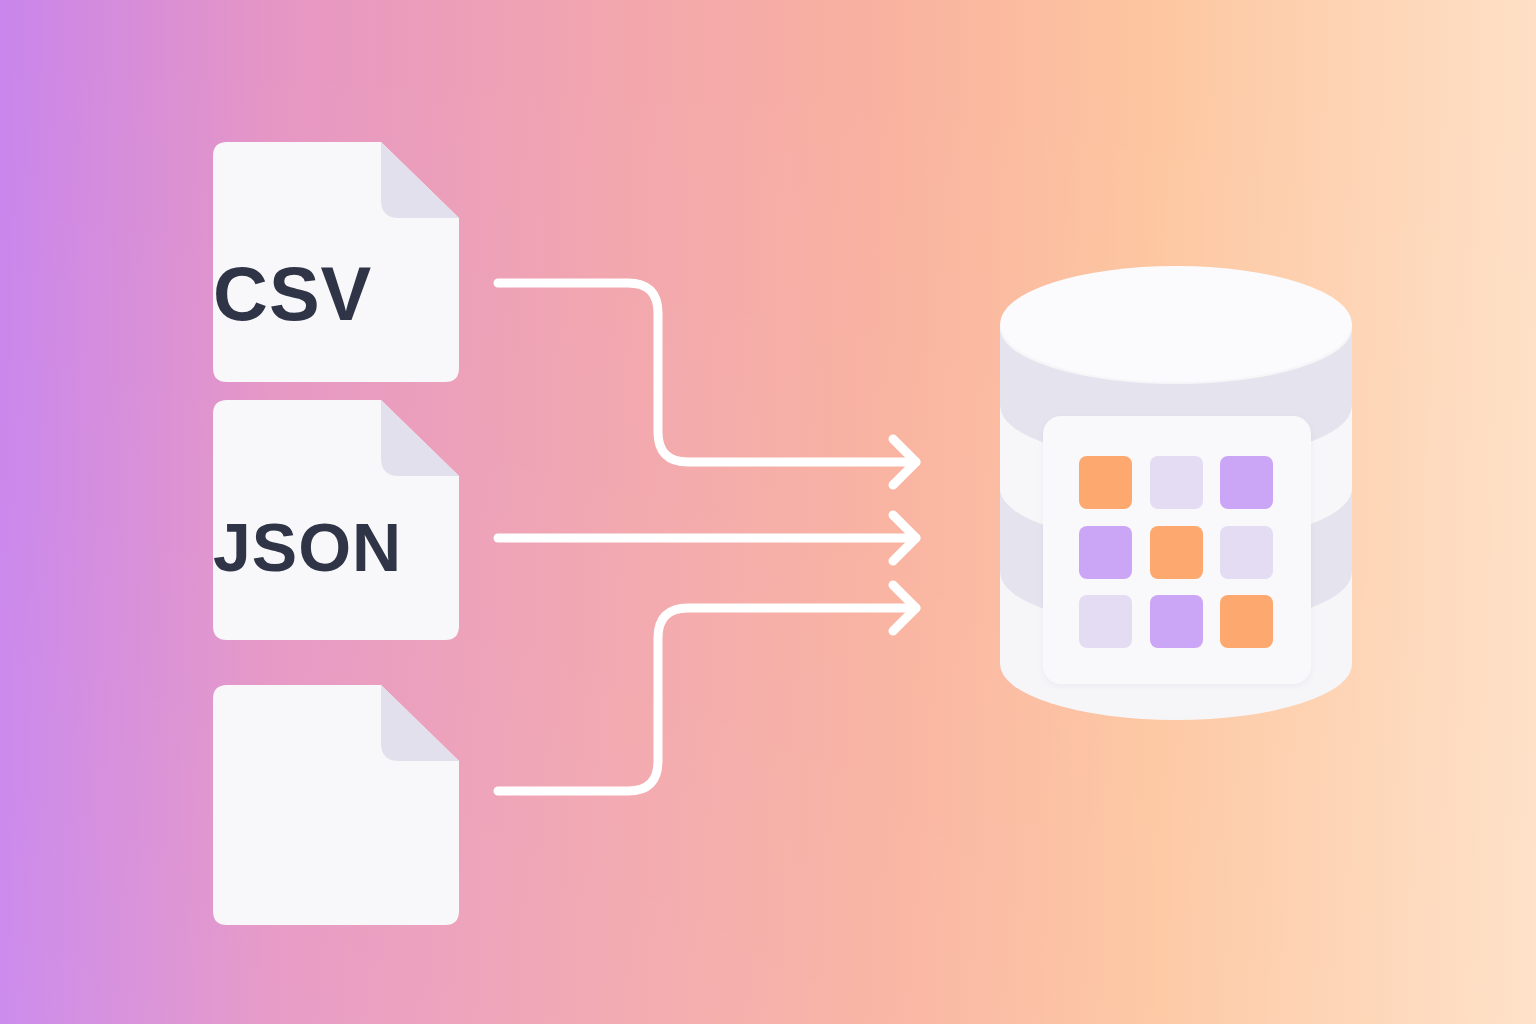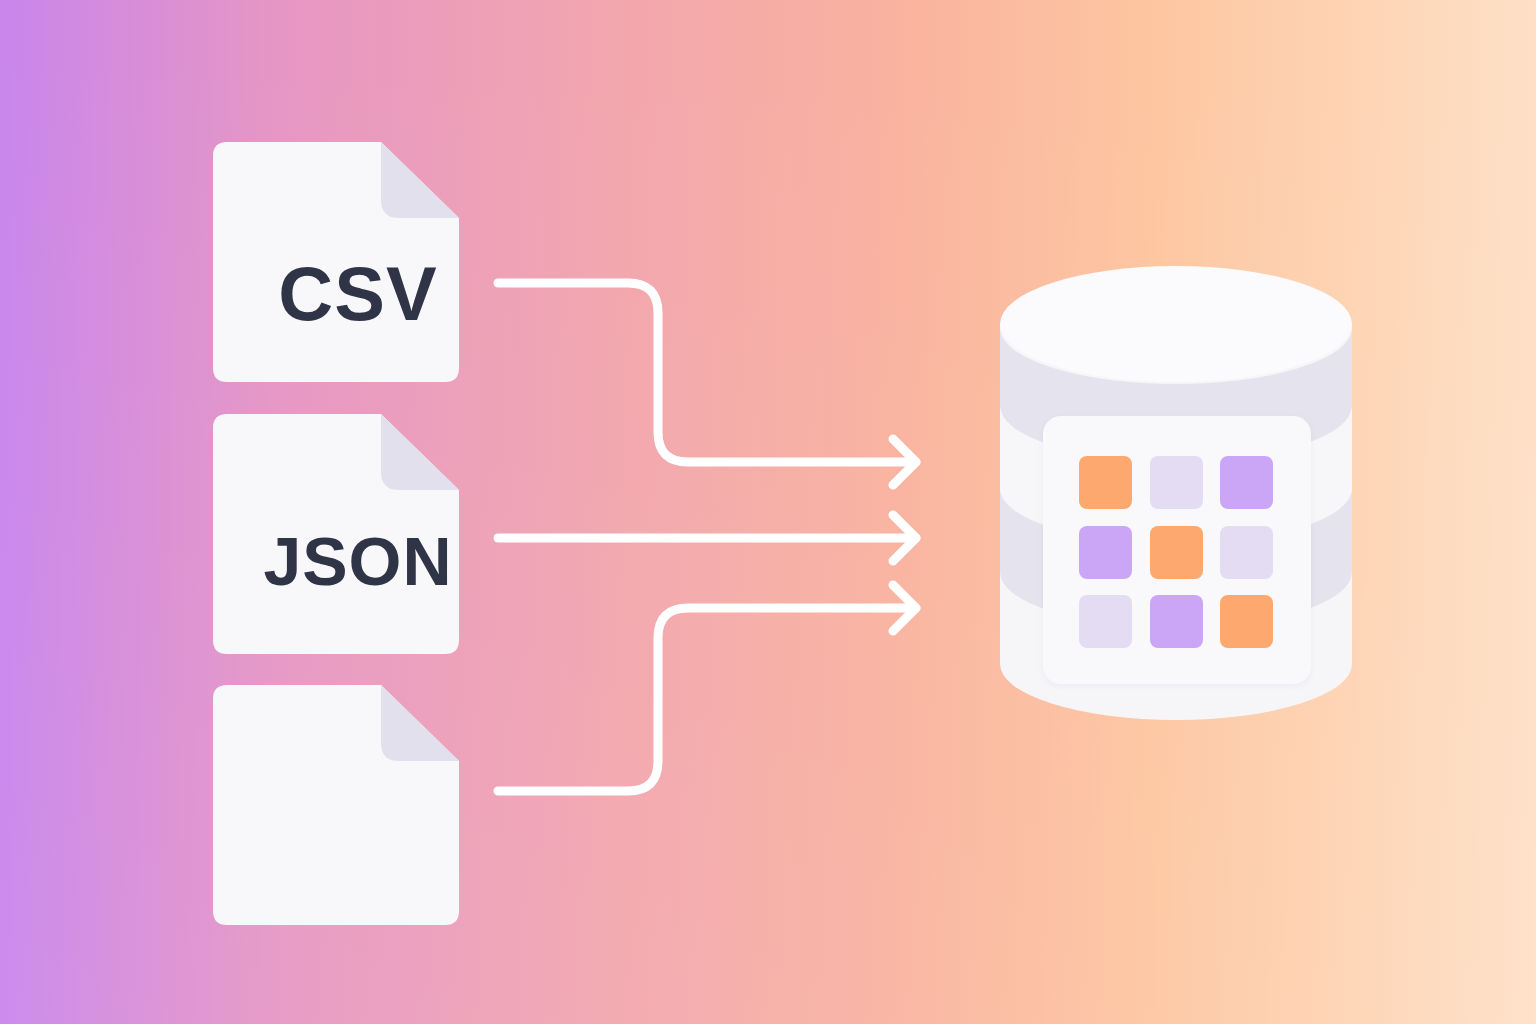--- a/index.html
+++ b/index.html
@@ -11,22 +11,22 @@
     .overlay {
       position: absolute; inset: 0;
       background: linear-gradient(180deg, rgba(255,255,255,0) 0%, rgba(255,255,255,0.06) 100%);
       pointer-events: none;
     }
     .file {
       position: absolute; left: 213px; width: 246px; height: 240px;
     }
     .file svg { position: absolute; left: 0; top: 0; }
     .file-label {
-      position: absolute; left: 0; right: 0; text-align: center;
-      font-weight: bold; color: #2f3447; font-size: 76px; letter-spacing: 1px; padding-left: 44px;
+      position: absolute; left: 0; right: 0; text-align: left;
+      font-weight: bold; color: #2f3447; font-size: 76px; letter-spacing: 1px;
     }
     #connectors { position: absolute; left: 0; top: 0; }
     #db { position: absolute; left: 998px; top: 266px; }
     .grid-panel {
       position: absolute; left: 1043px; top: 416px; width: 268px; height: 268px;
       background: #f9f9fb; border-radius: 18px;
       box-shadow: 0 2px 6px rgba(120,110,150,0.08);
     }
     .cell {
       position: absolute; width: 53px; height: 53px; border-radius: 8px;
@@ -38,21 +38,21 @@
 <div class="overlay"></div>
 
 <div class="file" style="top:142px;">
   <svg width="246" height="240">
     <path d="M14 0 H168 L246 76 V226 Q246 240 232 240 H14 Q0 240 0 226 V14 Q0 0 14 0 Z" fill="#f8f8fa"></path>
     <path d="M168 0 L246 76 H186 Q168 76 168 58 Z" fill="#e2e0ec"></path>
   </svg>
   <div class="file-label" style="top:108px;">CSV</div>
 </div>
 
-<div class="file" style="top:414px;">
+<div class="file" style="top:400px;">
   <svg width="246" height="240">
     <path d="M14 0 H168 L246 76 V226 Q246 240 232 240 H14 Q0 240 0 226 V14 Q0 0 14 0 Z" fill="#f8f8fa"></path>
     <path d="M168 0 L246 76 H186 Q168 76 168 58 Z" fill="#e2e0ec"></path>
   </svg>
   <div class="file-label" style="top:108px; font-size:68px;">JSON</div>
 </div>
 
 <div class="file" style="top:685px;">
   <svg width="246" height="240">
     <path d="M14 0 H168 L246 76 V226 Q246 240 232 240 H14 Q0 240 0 226 V14 Q0 0 14 0 Z" fill="#f8f8fa"></path>

